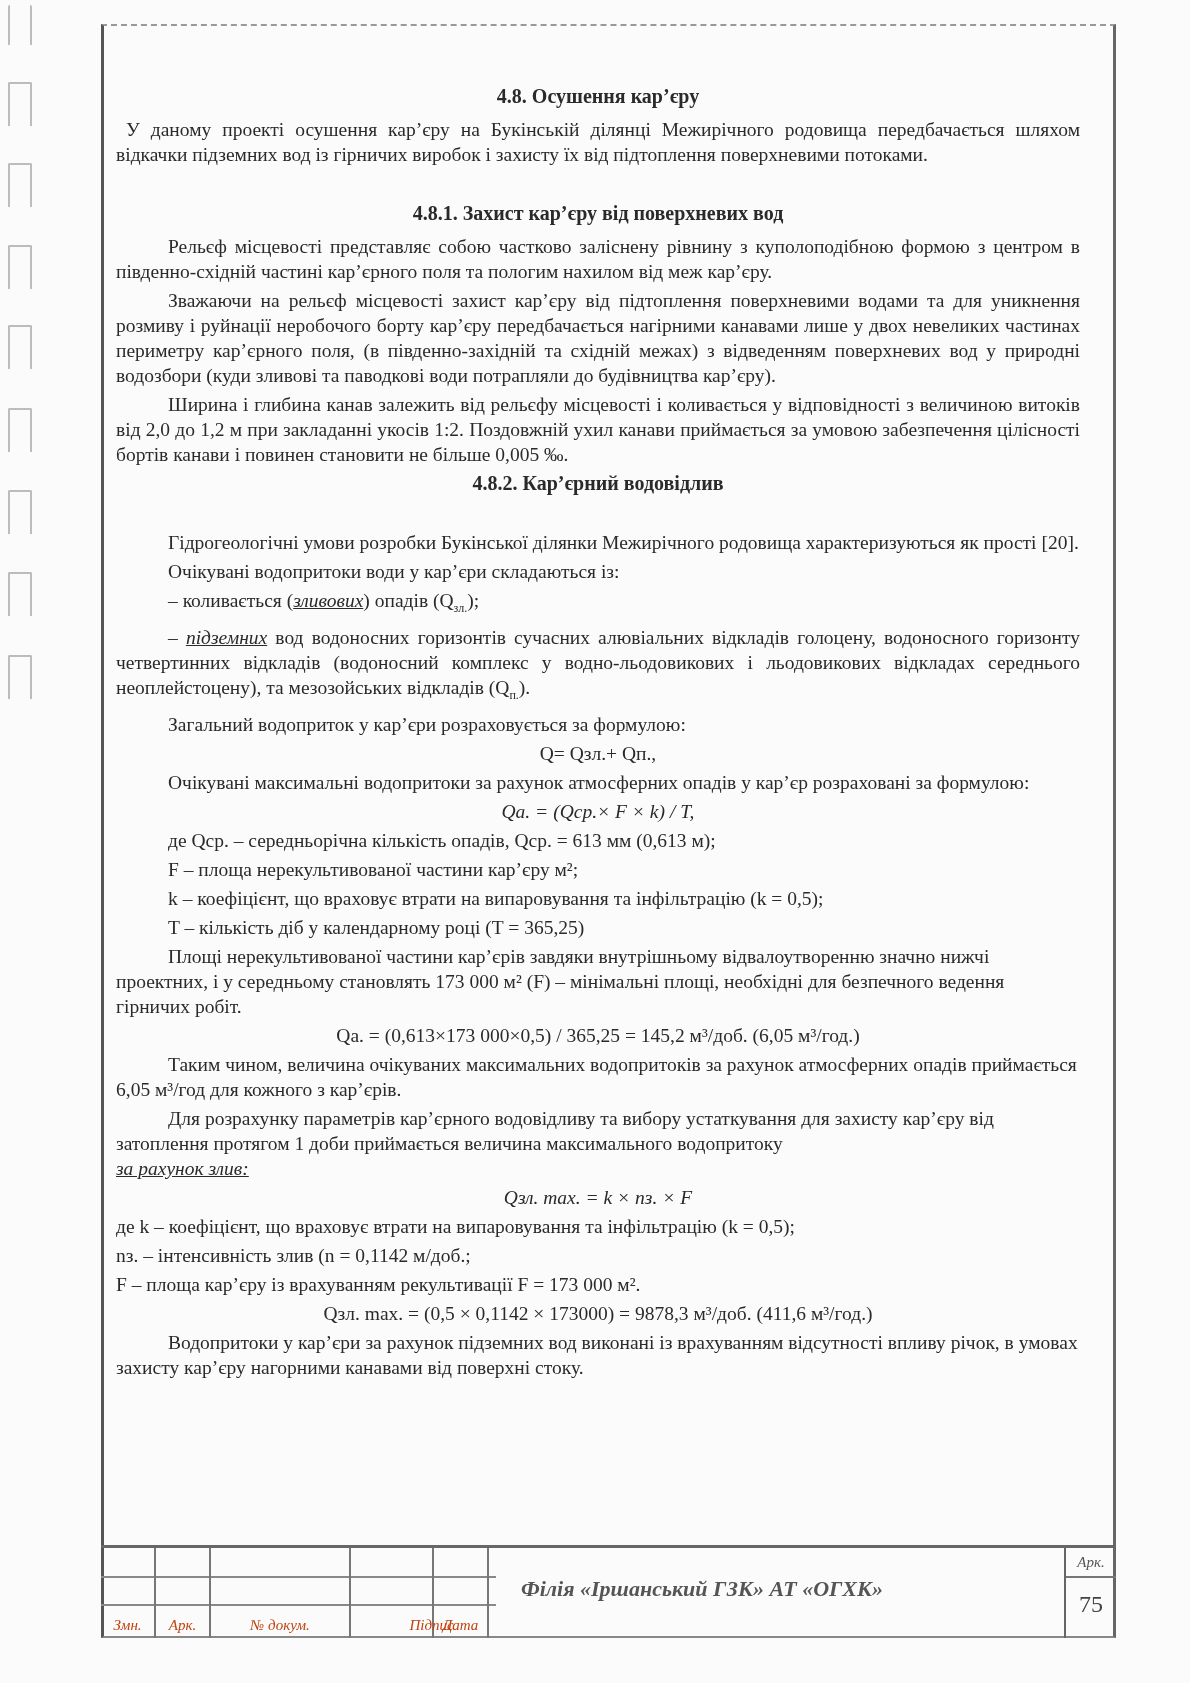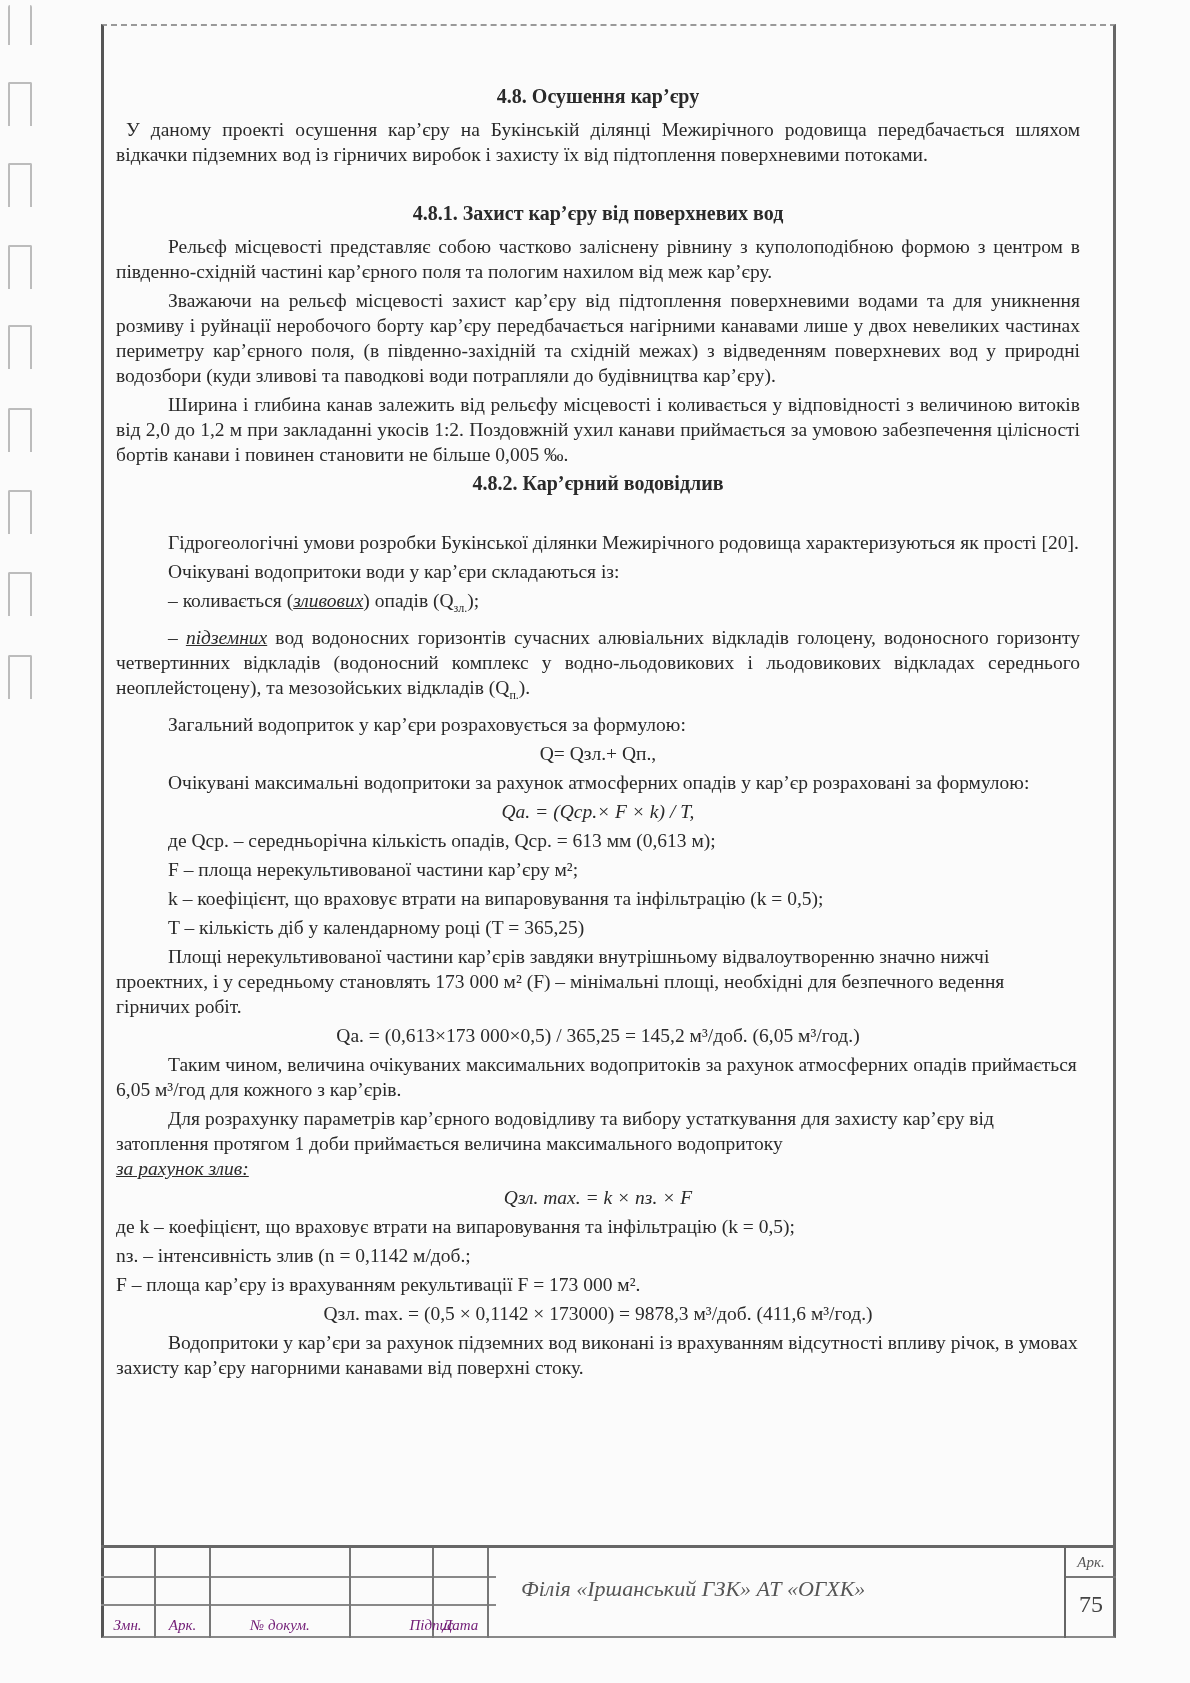--- a/index.html
+++ b/index.html
@@ -23,22 +23,22 @@
     .center { text-align: center; }
     .gap { height: 22px; }
     i, .it { font-style: italic; }
     u { text-decoration: underline; }
     sub { font-size: 12px; }
     
     .tb { position: absolute; left: 101px; top: 1545px; width: 1015px; height: 93px; border-top: 3px solid #666; box-sizing: border-box; }
     .tb-grid { position: absolute; left: 0; top: 0; width: 395px; height: 90px; }
     .tb-cell { position: absolute; border-right: 2px solid #777; box-sizing: border-box; height: 90px; }
     .tb-row { position: absolute; left: 0; width: 395px; border-top: 2px solid #888; }
-    .tb-label { position: absolute; bottom: 4px; font-style: italic; font-size: 15px; color: #701a75; text-align: center; width: 100%; }
-    .tb-org { position: absolute; left: 420px; top: 28px; font-style: italic; font-size: 22px; color: #555; }
+    .tb-label { position: absolute; bottom: 4px; font-style: italic; font-size: 15px; color: #c2410c; text-align: center; width: 100%; }
+    .tb-org { position: absolute; left: 420px; top: 28px; font-style: italic; font-size: 22px; color: #555; font-weight: bold; }
     .tb-ark { position: absolute; right: 0; top: 0; width: 52px; height: 90px; border-left: 2px solid #666; box-sizing: border-box; }
     .tb-ark-label { height: 28px; border-bottom: 2px solid #777; font-style: italic; font-size: 15px; color: #555; text-align: center; line-height: 28px; }
     .tb-ark-num { font-size: 24px; text-align: center; line-height: 52px; color: #444; }
   </style>
 </head>
 <body>
 
 <div class="binding" style="top:5px;height:40px;border-bottom:none;border-top:none;"></div>
 <div class="binding" style="top:82px;height:42px;"></div>
 <div class="binding" style="top:163px;height:42px;"></div>

